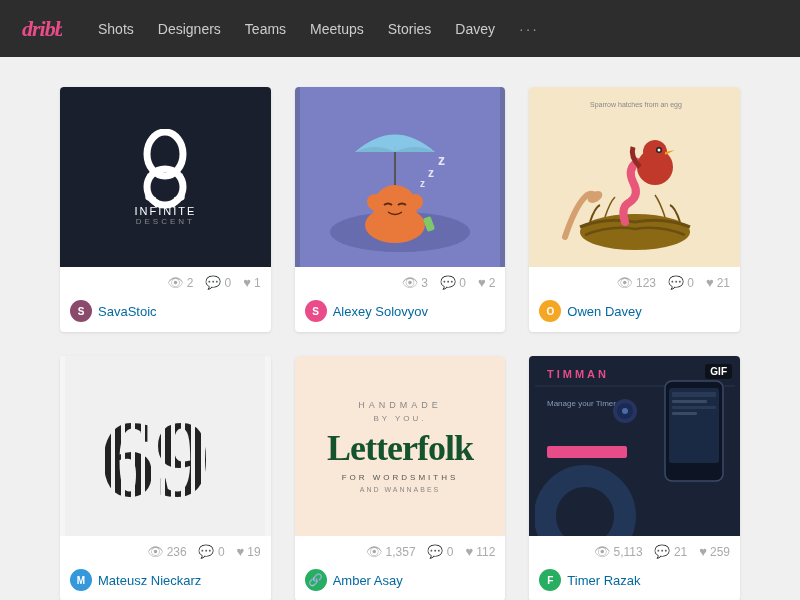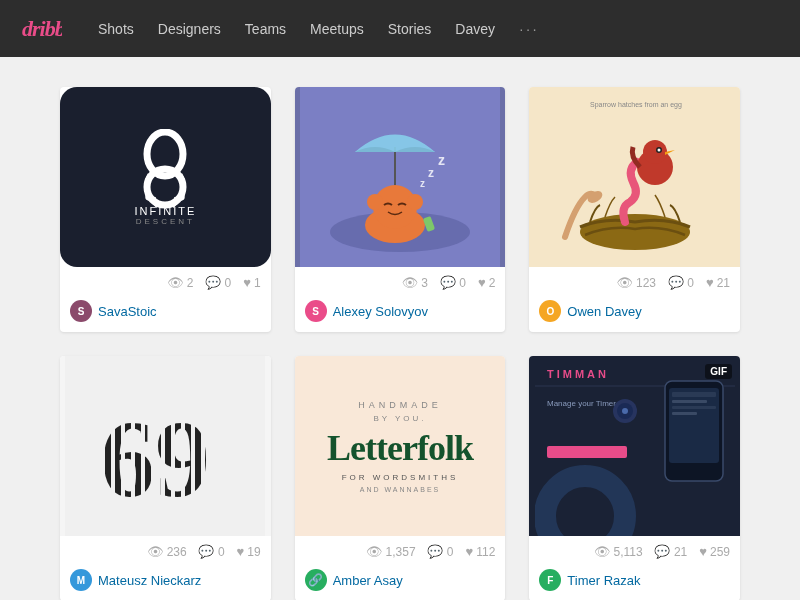--- a/index.html
+++ b/index.html
@@ -122,21 +122,20 @@
     }
 
     
     
     .thumb-1 {
       background: #1a1f2e;
       display: flex;
       align-items: center;
       justify-content: center;
       flex-direction: column;
-      border-radius: 17px;
     }
     .infinite-text {
       color: #fff;
       font-size: 11px;
       letter-spacing: 2px;
       text-align: center;
       margin-top: -4px;
     }
     .infinite-sub {
       color: #888;

